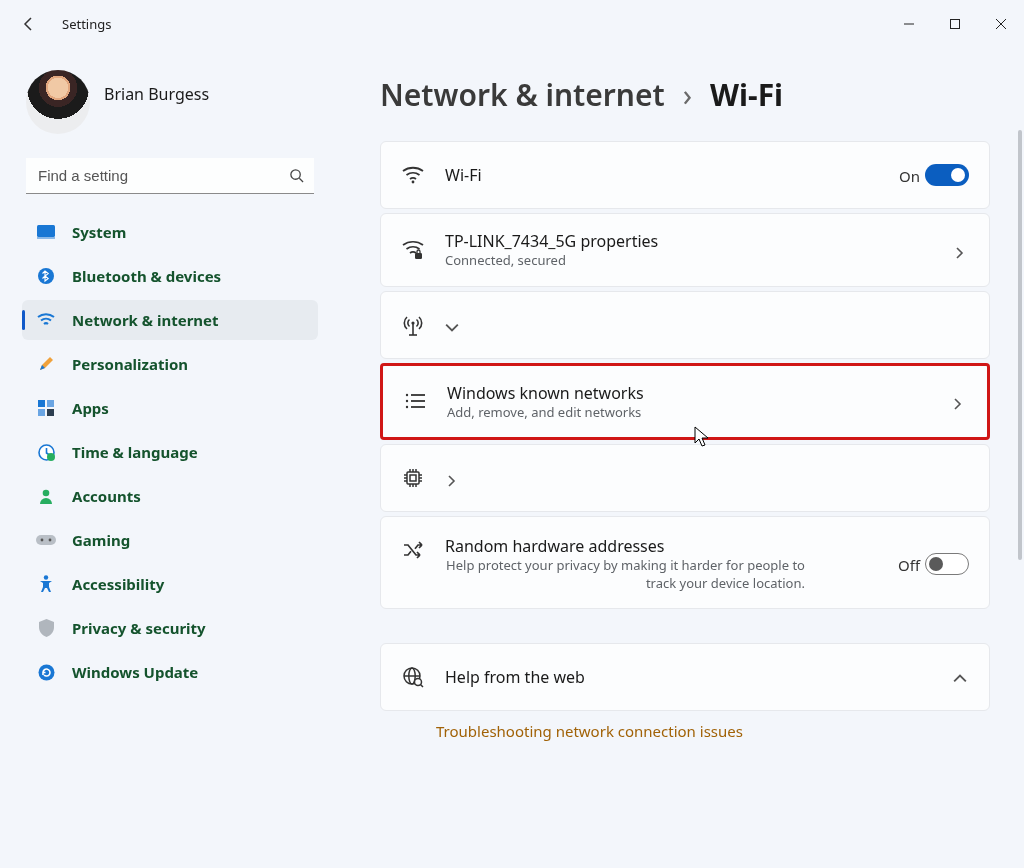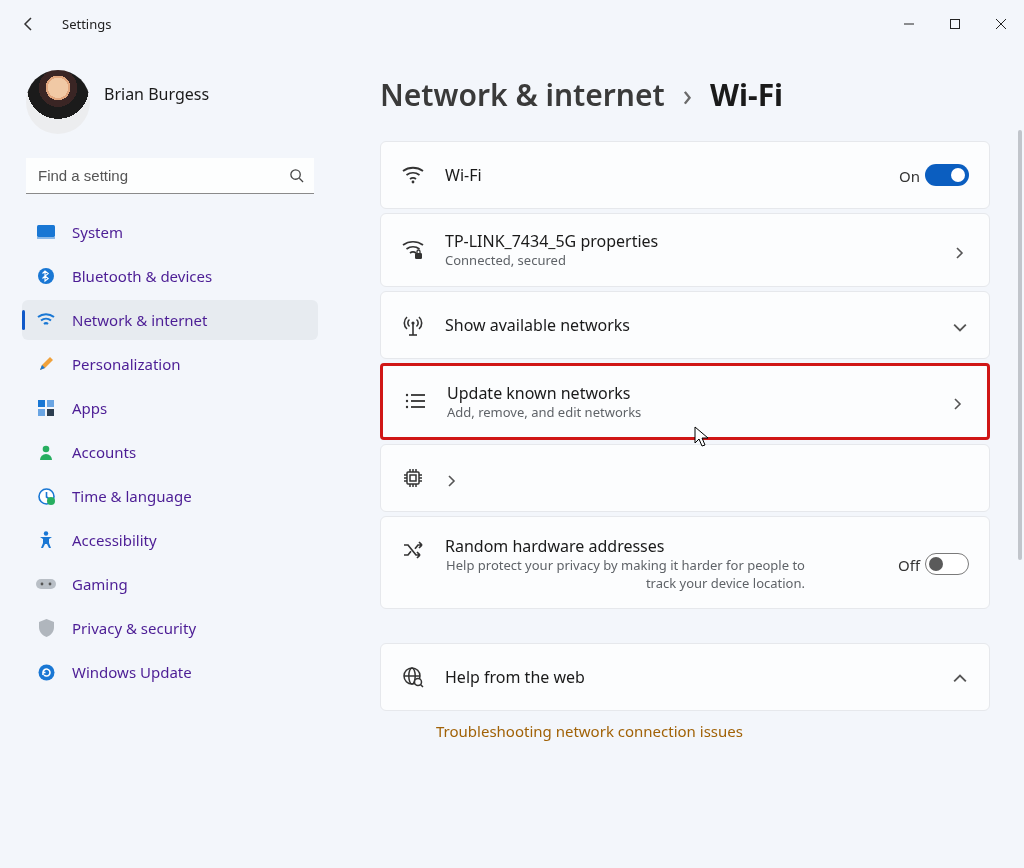--- a/index.html
+++ b/index.html
@@ -55,22 +55,23 @@
     flex:1; border:none; outline:none; background:transparent;
     font-size:15px; color:#c2410c;
   }
   .search-box input::placeholder{ color:#555; }
   .search-icon { width:28px; display:flex; align-items:center; justify-content:center; color:#444;}
 
   .nav { list-style:none; margin:0; padding:0; }
   .nav li {
     display:flex; align-items:center; gap:16px;
     height:40px; padding:0 10px 0 14px; margin:4px 4px;
-    border-radius:6px; font-size:15px; color:#4c1d95;
+    border-radius:6px; font-size:15px; color:#14532d;
     position:relative;
+    font-weight:bold;
   }
   .nav li.active { background:#e7ebf0; }
   .nav li.active::before {
     content:""; position:absolute; left:0; top:10px; bottom:10px; width:3px;
     background:#1059c9; border-radius:2px;
   }
   .nav-icon { width:20px; height:20px; display:flex; align-items:center; justify-content:center; }
 
   
   .main {
@@ -229,55 +230,55 @@
               <rect x="0" y="0" width="7" height="7" fill="#1977d4"></rect>
               <rect x="9" y="0" width="7" height="7" fill="#6aa5e3"></rect>
               <rect x="0" y="9" width="7" height="7" fill="#6aa5e3"></rect>
               <rect x="9" y="9" width="7" height="7" fill="#2c3e50"></rect>
             </svg>
         </span>
         <span>Apps</span>
       </li>
       <li>
         <span class="nav-icon">
-          <svg width="16" height="16" viewBox="0 0 16 16">
-              <circle cx="8" cy="5" r="3.3" fill="#27ae60"></circle>
-              <path d="M2 16a6 6 0 0 1 12 0z" fill="#27ae60"></path>
-            </svg>
-        </span>
-        <span>Accounts</span>
-      </li>
-      <li>
-        <span class="nav-icon">
           <svg width="17" height="17" viewBox="0 0 17 17">
               <circle cx="8.5" cy="8.5" r="7.5" fill="#fff" stroke="#1977d4" stroke-width="1.6"></circle>
               <path d="M8.5 4v5l3 2" stroke="#1977d4" stroke-width="1.6" fill="none"></path>
               <circle cx="13" cy="13" r="4" fill="#27ae60"></circle>
             </svg>
         </span>
         <span>Time &amp; language</span>
       </li>
       <li>
         <span class="nav-icon">
-          <svg width="16" height="18" viewBox="0 0 16 18" fill="#1977d4">
-              <circle cx="8" cy="2.5" r="2.2"></circle>
-              <path d="M2 6h12l-3 2v4l2 5h-2l-2-4h-2l-2 4H3l2-5V8z"></path>
-            </svg>
-        </span>
-        <span>Accessibility</span>
+          <svg width="16" height="16" viewBox="0 0 16 16">
+              <circle cx="8" cy="5" r="3.3" fill="#27ae60"></circle>
+              <path d="M2 16a6 6 0 0 1 12 0z" fill="#27ae60"></path>
+            </svg>
+        </span>
+        <span>Accounts</span>
       </li>
       <li>
         <span class="nav-icon">
           <svg width="20" height="14" viewBox="0 0 20 14">
               <rect x="0" y="2" width="20" height="10" rx="5" fill="#b9bfc6"></rect>
               <circle cx="6" cy="7" r="1.4" fill="#555"></circle>
               <circle cx="14" cy="7" r="1.4" fill="#555"></circle>
             </svg>
         </span>
         <span>Gaming</span>
+      </li>
+      <li>
+        <span class="nav-icon">
+          <svg width="16" height="18" viewBox="0 0 16 18" fill="#1977d4">
+              <circle cx="8" cy="2.5" r="2.2"></circle>
+              <path d="M2 6h12l-3 2v4l2 5h-2l-2-4h-2l-2 4H3l2-5V8z"></path>
+            </svg>
+        </span>
+        <span>Accessibility</span>
       </li>
       <li>
         <span class="nav-icon">
           <svg width="15" height="18" viewBox="0 0 15 18">
               <path d="M7.5 0 15 3v5c0 5-3.2 8.5-7.5 10C3.2 16.5 0 13 0 8V3z" fill="#b0b6bd"></path>
             </svg>
         </span>
         <span>Privacy &amp; security</span>
       </li>
       <li>
@@ -345,23 +346,20 @@
       <div class="card">
         <span class="card-icon">
           <svg width="22" height="22" viewBox="0 0 22 22" fill="none" stroke="#333" stroke-width="1.6">
               <path d="M5 3a8 8 0 0 0 0 12M17 3a8 8 0 0 1 0 12"></path>
               <path d="M7.5 5.5a4.5 4.5 0 0 0 0 7M14.5 5.5a4.5 4.5 0 0 1 0 7"></path>
               <circle cx="11" cy="9" r="1.6" fill="#333" stroke="none"></circle>
               <line x1="11" y1="10" x2="11" y2="21"></line>
               <line x1="7" y1="21" x2="15" y2="21"></line>
             </svg>
         </span>
-        <div class="card-body">
-          <div class="card-title">Show available networks</div>
-        </div>
         <div class="card-right">
           <span class="chev">
             <svg viewBox="0 0 12 12" width="14" height="14" fill="none" stroke="currentColor" stroke-width="1.6">
                 <path d="M1 4l5 5 5-5"></path>
               </svg>
           </span>
         </div>
       </div>
 
       <div class="highlight-box">
@@ -370,21 +368,21 @@
             <svg width="20" height="16" viewBox="0 0 20 16" stroke="#333" stroke-width="1.8">
                 <circle cx="2" cy="2" r="1.2" fill="#333" stroke="none"></circle>
                 <line x1="6" y1="2" x2="20" y2="2"></line>
                 <circle cx="2" cy="8" r="1.2" fill="#333" stroke="none"></circle>
                 <line x1="6" y1="8" x2="20" y2="8"></line>
                 <circle cx="2" cy="14" r="1.2" fill="#333" stroke="none"></circle>
                 <line x1="6" y1="14" x2="20" y2="14"></line>
               </svg>
           </span>
           <div class="card-body">
-            <div class="card-title">Update known networks</div>
+            <div class="card-title">Windows known networks</div>
             <div class="card-sub">Add, remove, and edit networks</div>
           </div>
           <div class="card-right">
             <span class="chev">
               <svg viewBox="0 0 12 12" width="12" height="12" fill="none" stroke="currentColor" stroke-width="1.6">
                   <path d="M4 1l5 5-5 5"></path>
                 </svg>
             </span>
           </div>
         </div>

